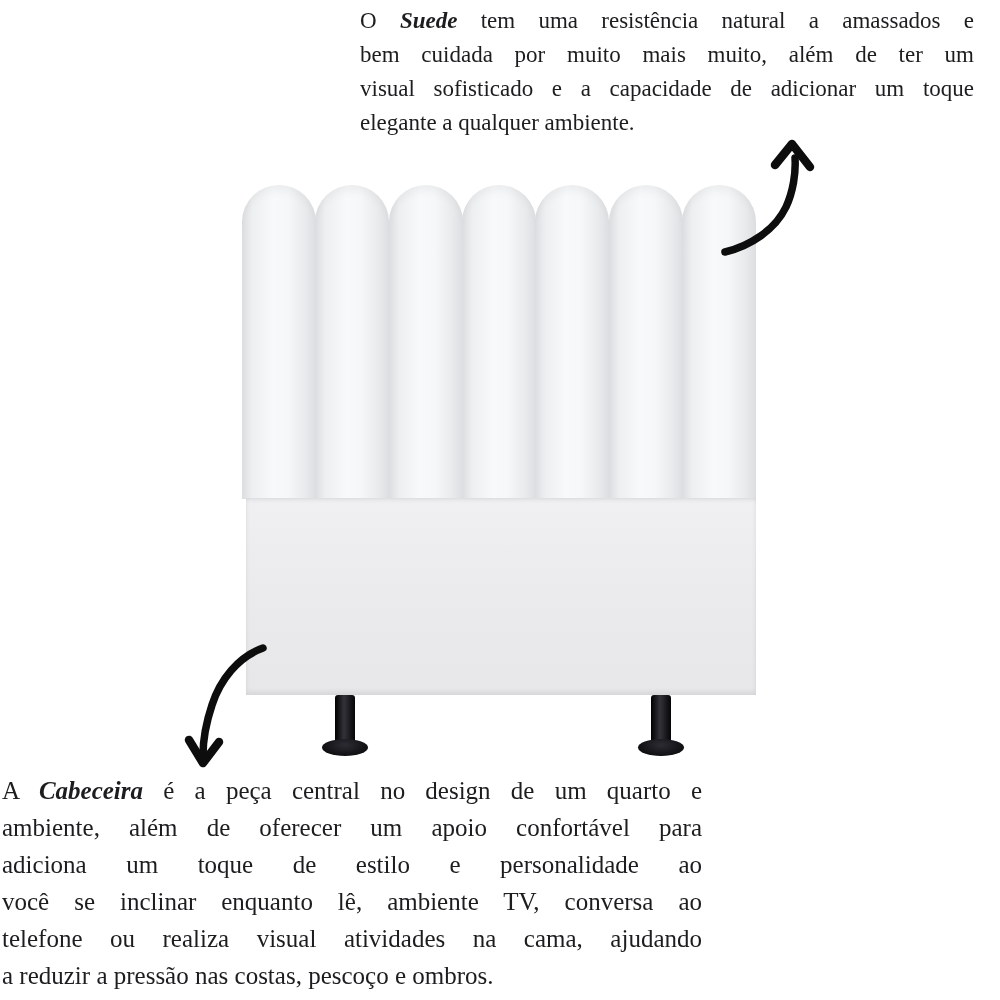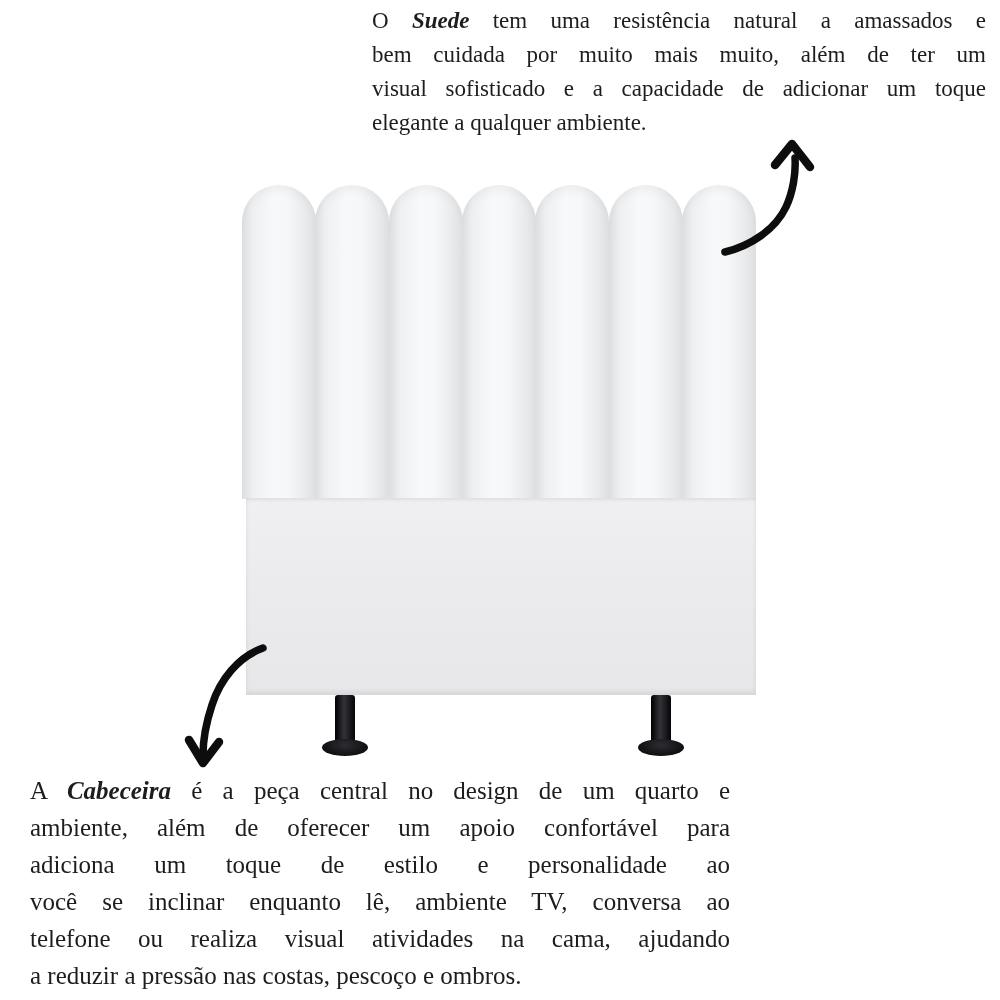--- a/index.html
+++ b/index.html
@@ -12,22 +12,22 @@
 
   
   .para{position:absolute;}
   .para .line{
     width:100%;
     white-space:nowrap;
     text-align:justify;
     text-align-last:justify;
   }
   .para .line.last{text-align-last:left;}
-  #top-para{left:372px;top:4px;width:614px;font-size:23px;line-height:34px;font-family:Liberation Serif, serif;}
-  #bottom-para{left:2px;top:772px;width:700px;font-size:25px;line-height:37px;margin-left:28px;}
+  #top-para{left:360px;top:4px;width:614px;font-size:23px;line-height:34px;font-family:Liberation Serif, serif;}
+  #bottom-para{left:2px;top:772px;width:700px;font-size:25px;line-height:37px;}
   .hl{font-weight:bold;font-style:italic;}
 
   
   .panel{
     position:absolute;top:185px;height:314px;width:74px;
     border-radius:37px 37px 0 0;
     background:linear-gradient(90deg,
       #dcdde0 0%,#edeff0 14%,#f8f9fa 42%,#f6f7f8 62%,#e9eaec 86%,#dddee1 100%);
     box-shadow:inset 0 12px 12px -8px rgba(0,0,0,0.06);
   }

